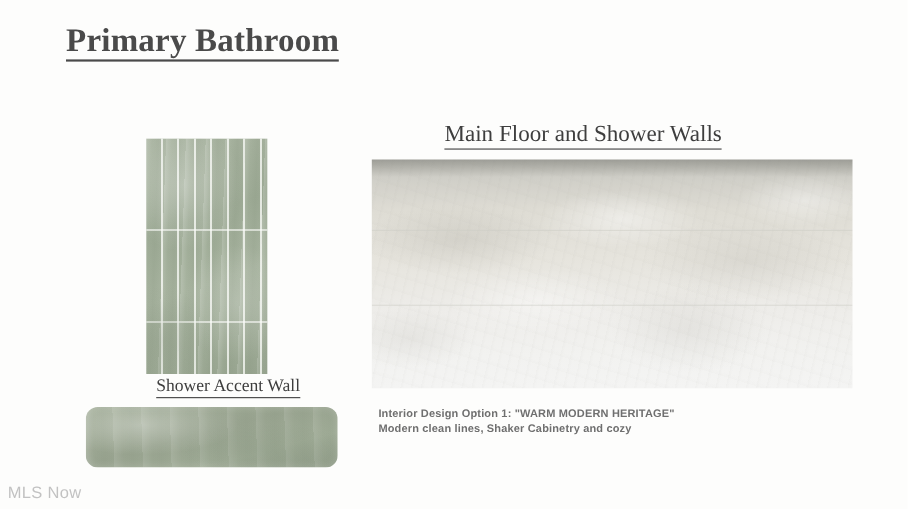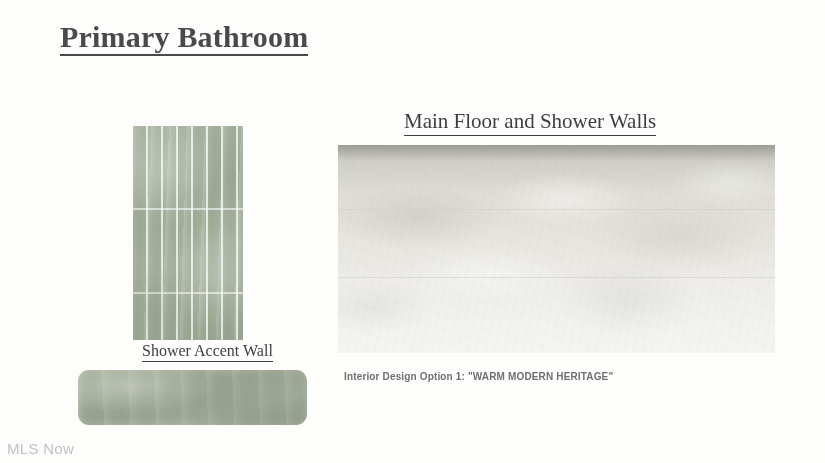--- a/index.html
+++ b/index.html
@@ -218,15 +218,16 @@
 </div>
 
 <div class="section-heading" id="accent-wall-heading">
   <span class="ul-line">Shower Accent Wall</span>
 </div>
 
 <div class="accent-tile"></div>
 
 <div class="caption">
   <div>Interior Design Option 1:  "WARM MODERN HERITAGE"</div>
+  <div>Modern clean lines, Shaker Cabinetry and cozy</div>
 </div>
 
 <div class="watermark">MLS Now</div>
 
 </body></html>

